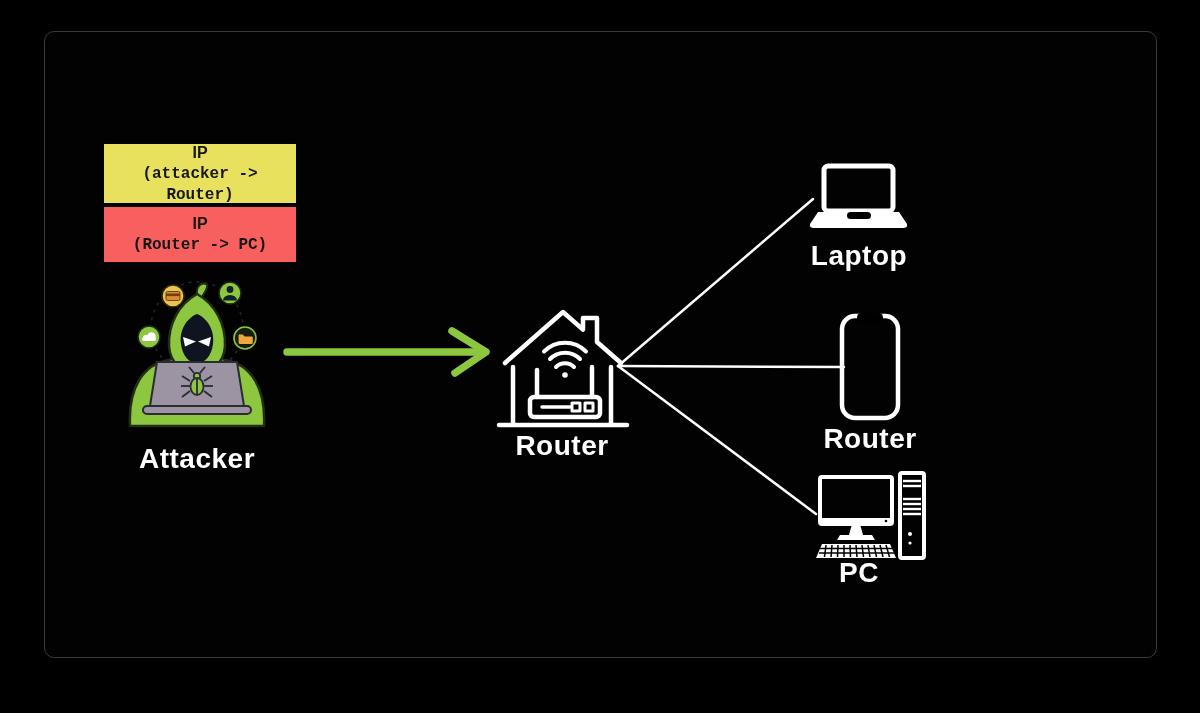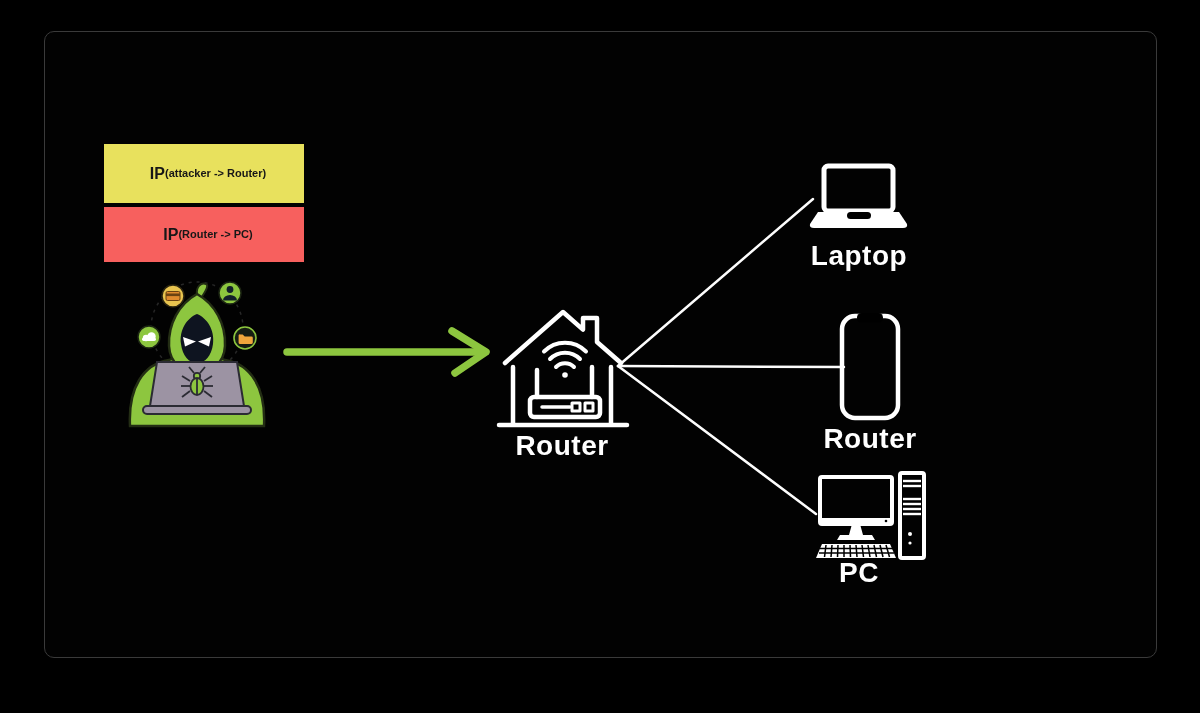--- a/index.html
+++ b/index.html
@@ -1,24 +1,24 @@
 <!DOCTYPE html>
 <html><head>
 <meta charset="utf-8">
 <style>
   html,body{margin:0;padding:0;background:#000;width:1200px;height:713px;overflow:hidden;
     font-family:"Liberation Sans","DejaVu Sans",sans-serif;}
   .stage{position:absolute;left:0;top:0;width:1200px;height:713px;background:#000;}
   .panel{position:absolute;left:44px;top:31px;width:1111px;height:625px;
     border:1px solid #3a3a3a;border-radius:10px;background:#020202;}
   .legend{position:absolute;left:104px;top:144px;width:192px;}
-  .legend-box{width:192px;display:flex;align-items:center;justify-content:center;
-    text-align:center;font-weight:bold;color:#171717;padding-left:8px;}
+  .legend-box{width:192px;display:flex;flex-direction:column;align-items:center;justify-content:center;
+    text-align:center;font-weight:bold;color:#171717;}
   .legend-box .l1{font-size:16px;line-height:22px;}
-  .legend-box .l2{font-size:11px;line-height:21px;}
+  .legend-box .l2{font-size:16px;line-height:21px;font-family:Liberation Mono, monospace;}
   .box-yellow{height:59px;}
   .box-red{height:55px;margin-top:4px;}
   .node-label{position:absolute;color:#fff;font-weight:bold;font-size:28px;letter-spacing:.5px;
     transform:translateX(-50%);white-space:nowrap;}
   svg{position:absolute;overflow:visible;}
   .overlay{left:0;top:0;}
 </style>
 </head>
 <body>
 
@@ -91,20 +91,21 @@
       <circle cx="32" cy="59" r="11" fill="#8dc63f" stroke="#1c2513" stroke-width="1.5"></circle>
       <circle cx="29" cy="60" r="3.2" fill="#fff"></circle>
       <circle cx="34.5" cy="58.5" r="4.2" fill="#fff"></circle>
       <rect x="25" y="59.5" width="14" height="3.6" rx="1.8" fill="#fff"></rect>
     </g>
     <g>
       <circle cx="128" cy="60" r="11" fill="#161d13" stroke="#8dc63f" stroke-width="1.6"></circle>
       <path d="M121.5,56.5 h4.2 l2,2 h6.8 a1.3,1.3 0 0 1 1.3,1.3 v4.7 a1.6,1.6 0 0 1 -1.6,1.6 h-11 a1.6,1.6 0 0 1 -1.6,-1.6 v-6.7 a1.3,1.3 0 0 1 1.9,-1.3 Z" fill="#f0a63c"></path>
     </g>
   </svg>
+  <div class="node-label" style="left:197px;top:443px;">Attacker</div>
 
   <svg width="135" height="130" viewBox="0 0 135 130" style="left:498px;top:303px;">
     <g stroke="#fff" stroke-width="4.5" fill="none" stroke-linecap="round" stroke-linejoin="round">
       <path d="M7,60 L65,9 L85,26.6 L85,15 L99,15 L99,39 L123,60"></path>
       <path d="M15,64 V121 M113,64 V121"></path>
       <path d="M1,122 H129"></path>
       <g stroke-width="4">
         <path d="M58,64 A12.5,12.5 0 0 1 76,64"></path>
         <path d="M52,56 A21,21 0 0 1 82,56"></path>
         <path d="M46,48.5 A29.5,29.5 0 0 1 88,48.5"></path>

